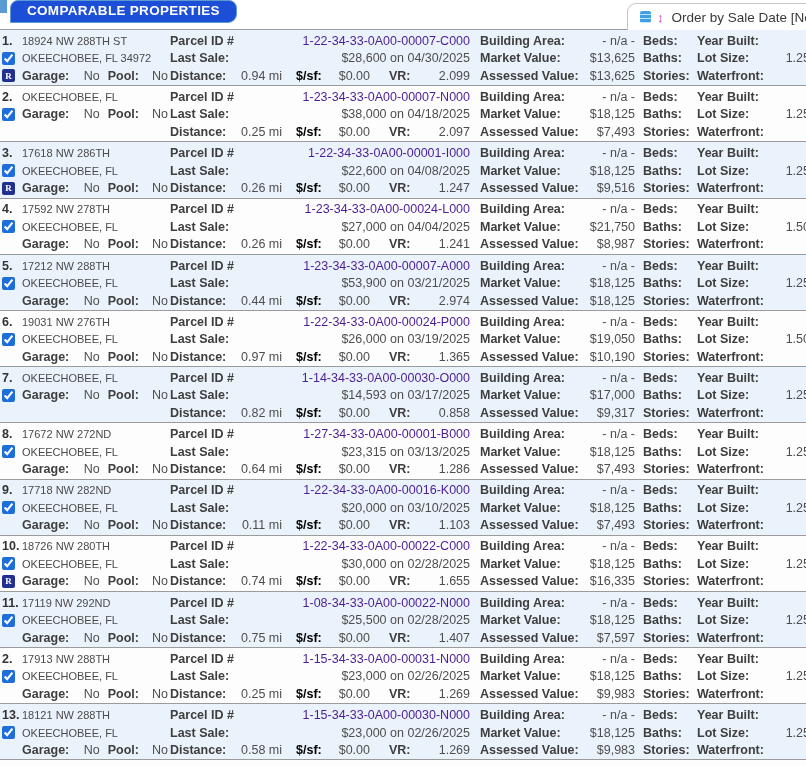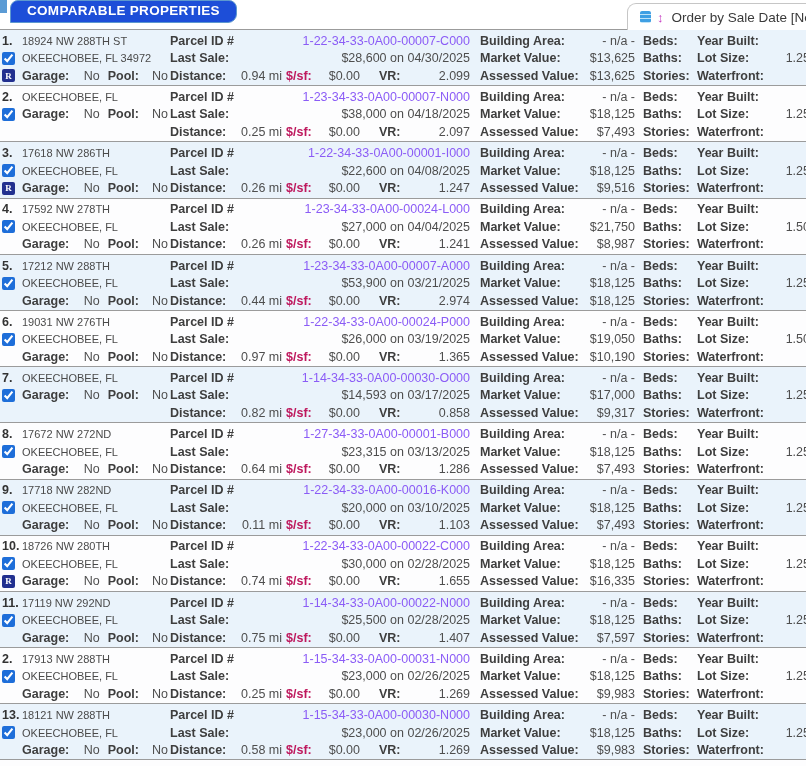--- a/index.html
+++ b/index.html
@@ -35,42 +35,42 @@
     width:812px; height:56.2px; box-sizing:border-box;
     border-bottom:1px solid #9b9b9b; padding-top:2px;
     font-size:12.5px; color:#4e4e4e;
   }
   .row.odd  { background:#eaf3fb; }
   .row.even { background:#fdfdfe; }
   .line { height:17.5px; display:flex; align-items:center; white-space:nowrap; }
   .lbl { font-weight:700; color:#3e3e3e; }
   .val { color:#4e4e4e; }
   .right-val { flex:1; text-align:right; }
-  .link { color:#8b5cf6; }
+  .link { color:#4c1d95; }
   
   .c-left .line { justify-content:flex-start; padding-left:2px; }
   .row-num { font-weight:700; color:#333; }
   .row-check { width:13px; height:13px; accent-color:#1e6ed9; margin:0; }
   .realtor-icon {
     width:13px; height:13px; background:#22308f; color:#fff; border-radius:2px;
     font-size:9px; font-weight:700; display:flex; align-items:center; justify-content:center;
     font-family:"Liberation Serif", serif;
   }
   
   .c-addr .line { padding-left:2px; }
   .addr-text { font-size:11px; color:#4a4a4a; }
   .g-lbl { font-weight:700; color:#3e3e3e; width:50px; }
   .g-val { width:30px; text-align:right; margin-right:8px; }
   .p-lbl { font-weight:700; color:#3e3e3e; width:34px; }
   .p-val { width:28px; text-align:right; }
   
   .c-mid { padding-left:2px; }
   .dist-lbl { font-weight:700; color:#3e3e3e; width:64px; }
   .dist-val { width:48px; text-align:right; }
-  .sf-lbl { font-weight:700; color:#be185d; margin-left:4px; width:32px; }
+  .sf-lbl { font-weight:700; color:#000000; margin-left:14px; width:32px; }
   .sf-val { width:42px; text-align:right; }
   .vr-lbl { font-weight:700; color:#3e3e3e; margin-left:19px; width:26px; }
   .vr-val { flex:1; text-align:right; }
   
   .c-val { padding-left:10px; }
   .c-val .line { justify-content:space-between; }
   
   .c-bbs { padding-left:8px; }
   
   .c-right { padding-right:2px; }
@@ -986,21 +986,21 @@
       <div class="line">
         <span class="g-lbl">Garage:</span>
         <span class="g-val val">No</span>
         <span class="p-lbl">Pool:</span>
         <span class="p-val val">No</span>
       </div>
     </div>
     <div class="c-mid">
       <div class="line">
         <span class="lbl">Parcel ID #</span>
-        <span class="right-val link">1-14-34-33-0A00-00022-N000</span>
+        <span class="right-val link">1-08-34-33-0A00-00022-N000</span>
       </div>
       <div class="line">
         <span class="lbl">Last Sale:</span>
         <span class="right-val val">$25,500 on 02/28/2025</span>
       </div>
       <div class="line">
         <span class="dist-lbl">Distance:</span>
         <span class="dist-val val">0.75 mi</span>
         <span class="sf-lbl">$/sf:</span>
         <span class="sf-val val">$0.00</span>

